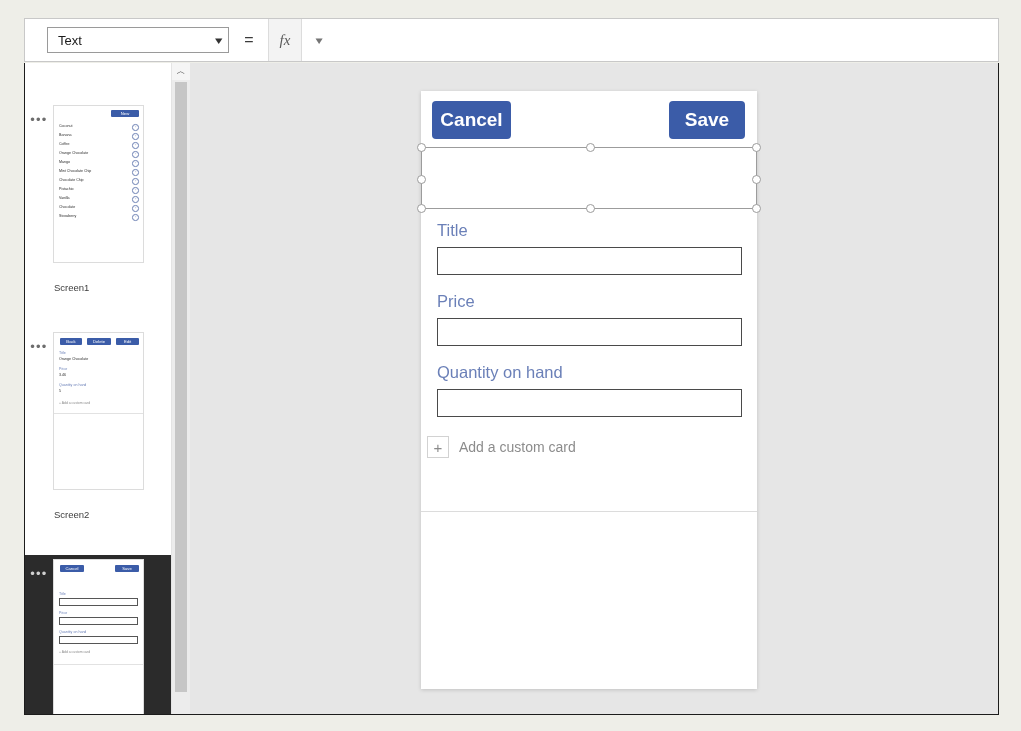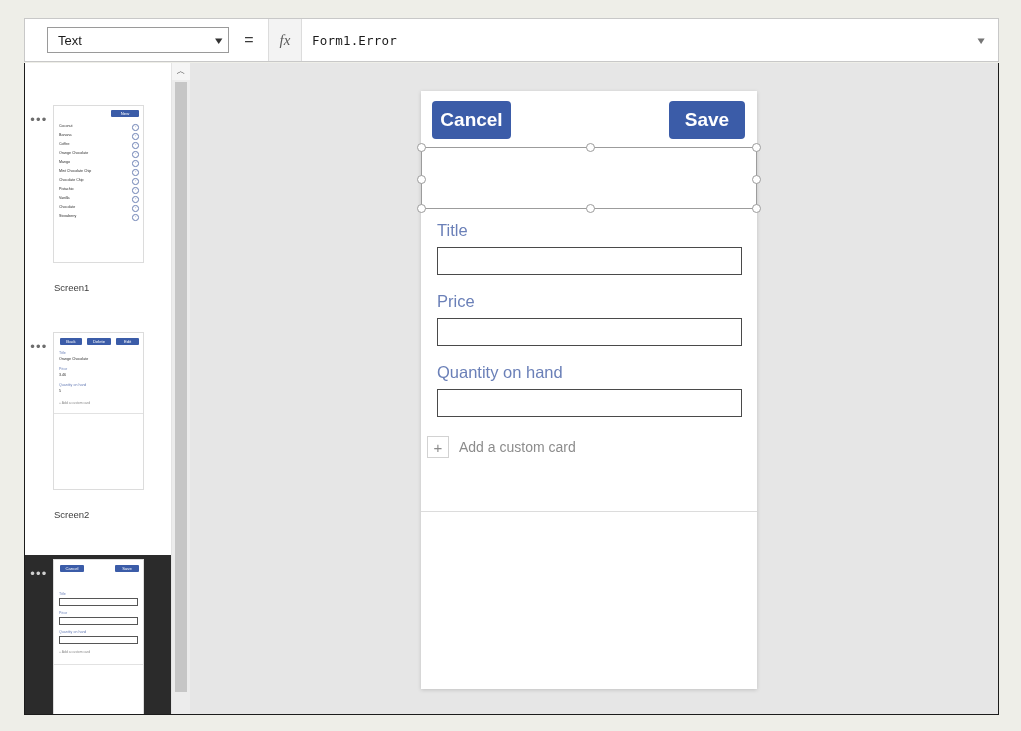--- a/index.html
+++ b/index.html
@@ -368,21 +368,20 @@
 
 <div id="app">
 
   <div class="formula-bar">
     <div class="prop-select">
       <span>Text</span>
       <span class="chev">▾</span>
     </div>
     <div class="equals">=</div>
     <div class="fx-box">fx</div>
-    <div class="formula-input">Form1.Error</div>
     <div class="formula-chev">▾</div>
   </div>
 
   <div class="workspace">
 
     <div class="thumb-rail">
 
       <div class="thumb-entry" style="top:38px;">
         <div class="dots">•••</div>
         <div class="thumb-col">

